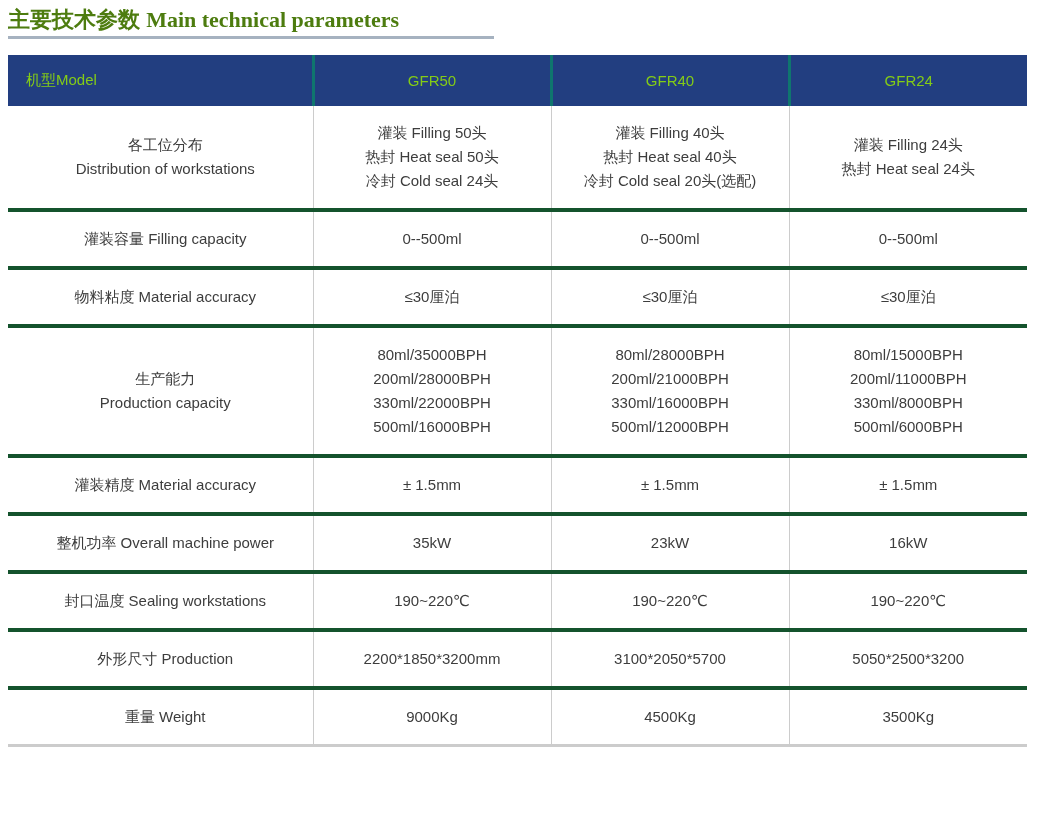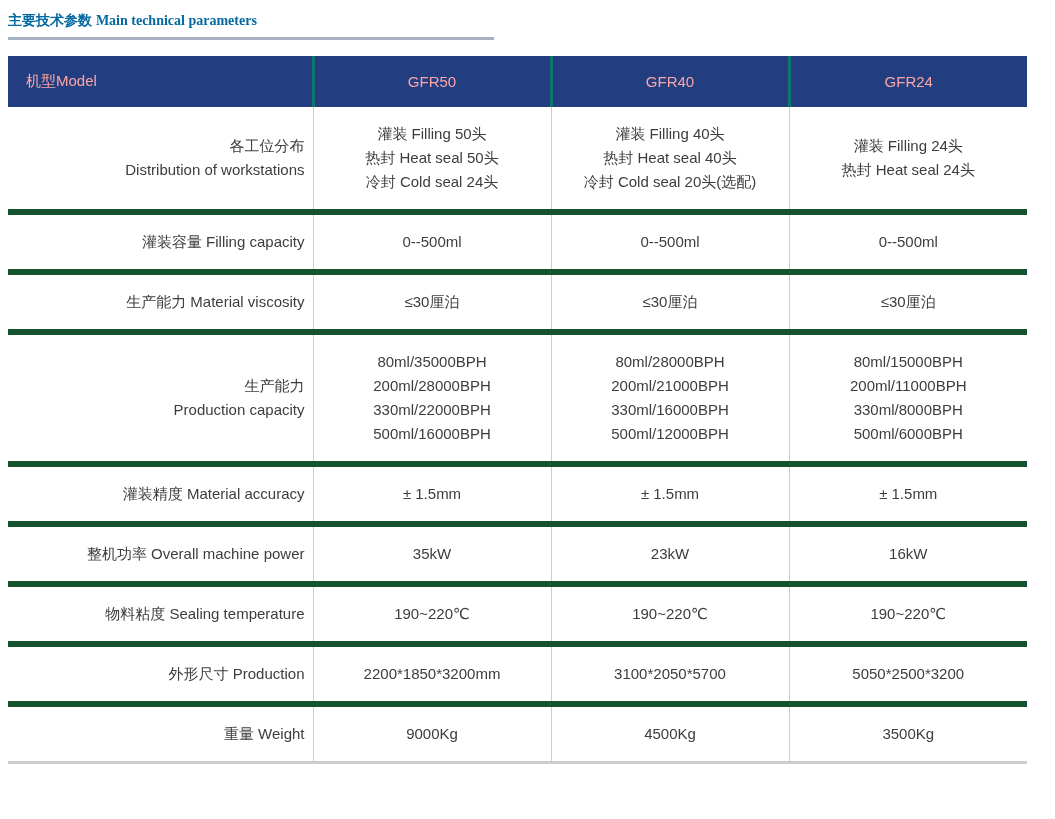--- a/index.html
+++ b/index.html
@@ -9,23 +9,23 @@
     width: 1055px;
     height: 819px;
     font-family: "Liberation Sans", "DejaVu Sans", sans-serif;
     color: #3d3d3d;
     overflow: hidden;
   }
   .page {
     padding: 8px 0 0 8px;
   }
   .title {
-    font-size: 14px;
+    font-size: 22px;
     line-height: 24px;
-    color: #0369a1;
+    color: #4d7c0f;
     white-space: nowrap;
   }
   .title-zh {
     font-weight: 700;
     font-family: "Liberation Sans", "DejaVu Sans", sans-serif;
   }
   .title-en {
     font-weight: 700;
     font-family: "Liberation Serif", "DejaVu Serif", serif;
   }
@@ -39,21 +39,21 @@
     border-collapse: collapse;
     table-layout: fixed;
     width: 1019px;
     margin-top: 16px;
     border-bottom: 3px solid #cccccc;
   }
   col.c-label  { width: 305px; }
   col.c-value  { width: 238px; }
   th {
     background: #223e80;
-    color: #fca5a5;
+    color: #84cc16;
     font-weight: 400;
     font-size: 15px;
     height: 51px;
     text-align: center;
     padding: 0 8px;
     margin-top: 12px;
   }
   th.model {
     text-align: left;
     padding-left: 18px;
@@ -63,28 +63,28 @@
   }
   td {
     font-size: 15px;
     line-height: 24px;
     text-align: center;
     vertical-align: middle;
     padding: 15px 8px;
     white-space: pre-line;
   }
   td.label {
-    text-align: right;
+    text-align: center;
     padding-left: 18px;
   }
   td + td {
     border-left: 1px solid #cccccc;
   }
   tbody tr + tr td {
-    border-top: 6px solid #14532d;
+    border-top: 4px solid #14532d;
   }
 </style>
 </head>
 <body>
 
 <div class="page">
 
   <div class="title">
     <span class="title-zh">主要技术参数</span>
     <span class="title-en">Main technical parameters</span>
@@ -119,21 +119,21 @@
         <td>灌装 Filling 24头
 热封 Heat seal 24头</td>
       </tr>
       <tr>
         <td class="label">灌装容量 Filling capacity</td>
         <td>0--500ml</td>
         <td>0--500ml</td>
         <td>0--500ml</td>
       </tr>
       <tr>
-        <td class="label">生产能力 Material viscosity</td>
+        <td class="label">物料粘度 Material accuracy</td>
         <td>≤30厘泊</td>
         <td>≤30厘泊</td>
         <td>≤30厘泊</td>
       </tr>
       <tr>
         <td class="label">生产能力
 Production capacity</td>
         <td>80ml/35000BPH
 200ml/28000BPH
 330ml/22000BPH
@@ -153,21 +153,21 @@
         <td>± 1.5mm</td>
         <td>± 1.5mm</td>
       </tr>
       <tr>
         <td class="label">整机功率 Overall machine power</td>
         <td>35kW</td>
         <td>23kW</td>
         <td>16kW</td>
       </tr>
       <tr>
-        <td class="label">物料粘度 Sealing temperature</td>
+        <td class="label">封口温度 Sealing workstations</td>
         <td>190~220℃</td>
         <td>190~220℃</td>
         <td>190~220℃</td>
       </tr>
       <tr>
         <td class="label">外形尺寸 Production</td>
         <td>2200*1850*3200mm</td>
         <td>3100*2050*5700</td>
         <td>5050*2500*3200</td>
       </tr>

